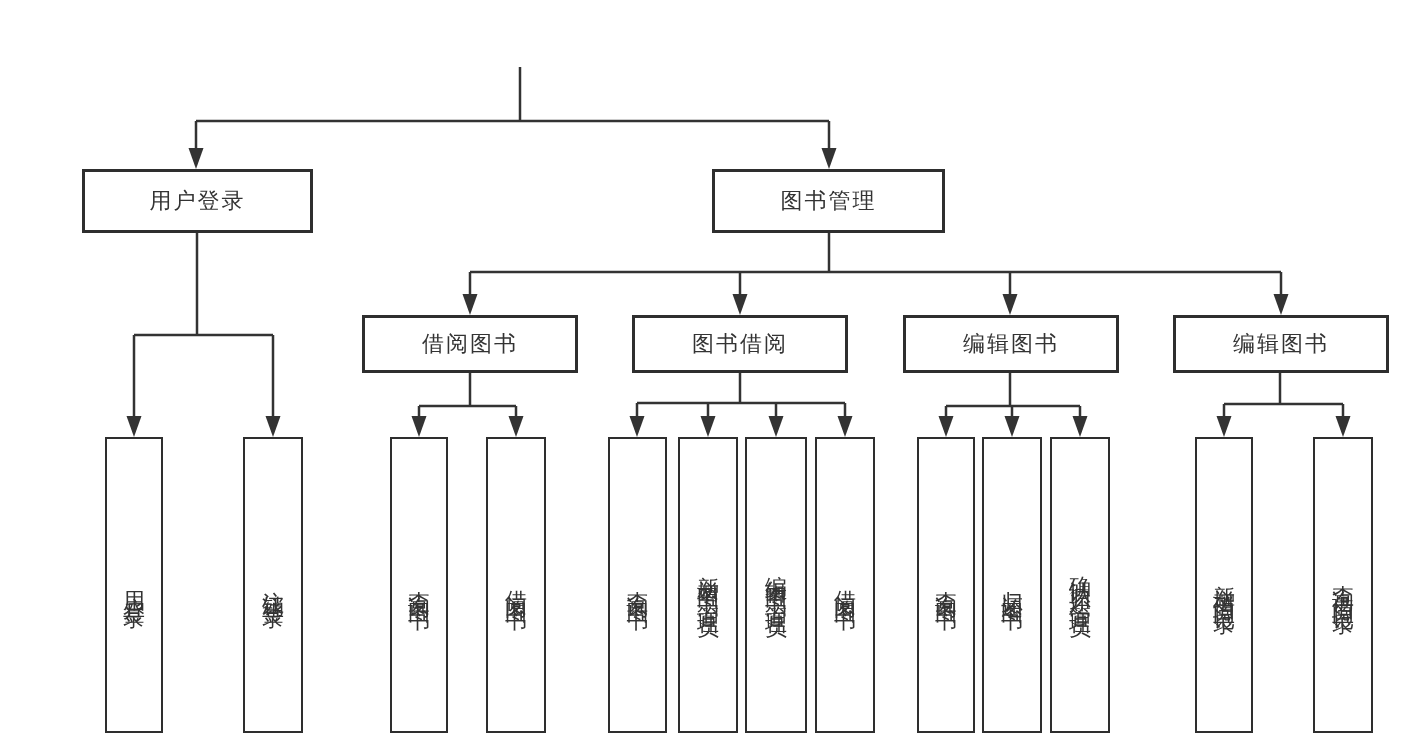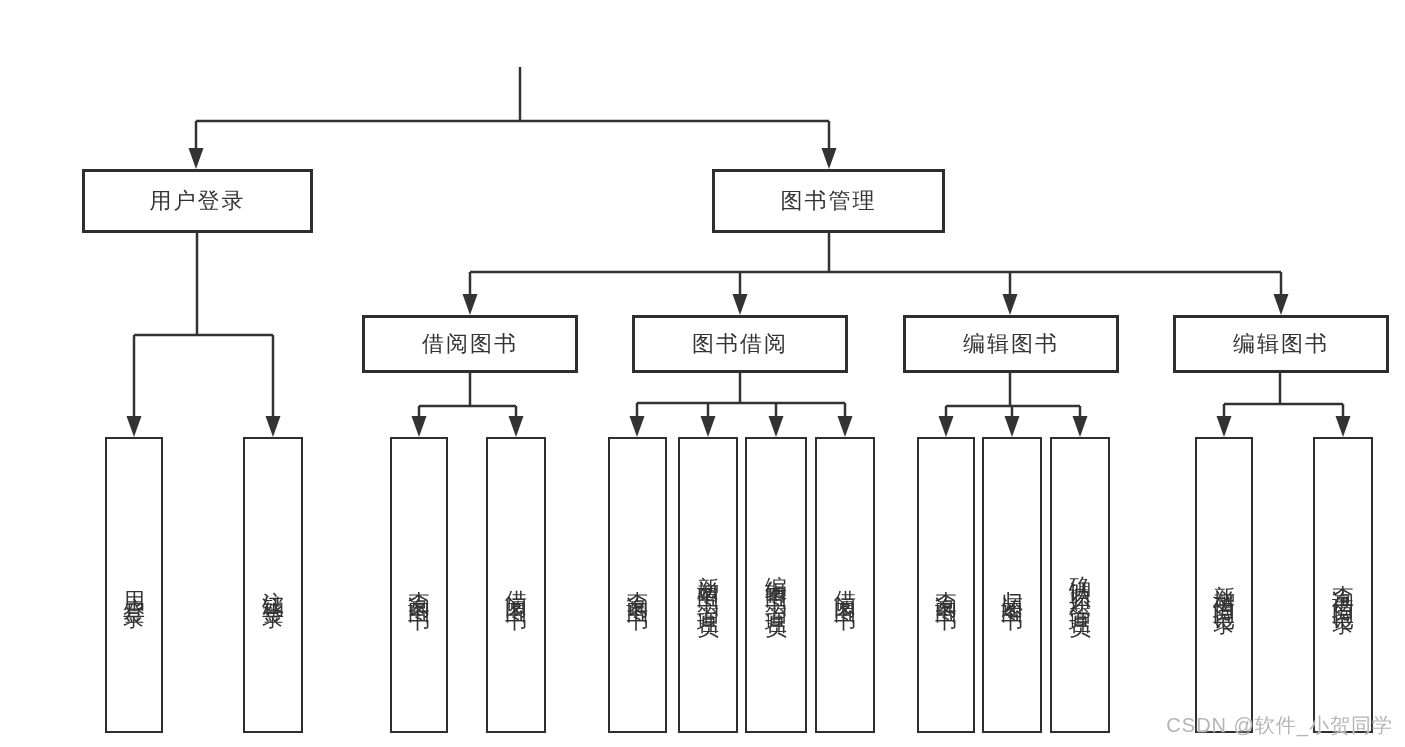--- a/index.html
+++ b/index.html
@@ -163,14 +163,13 @@
     <span class="lbl">确认归还（管理员）</span>
   </div>
 
   <div class="box v" style="left:1195px; top:437px; width:58px; height:296px;">
     <span class="lbl">新增借阅记录</span>
   </div>
   <div class="box v" style="left:1313px; top:437px; width:60px; height:296px;">
     <span class="lbl">查询借阅记录</span>
   </div>
 
-  <div id="watermark">CSDN @软件_小贺同学</div>
 </div>
 
 </body></html>

